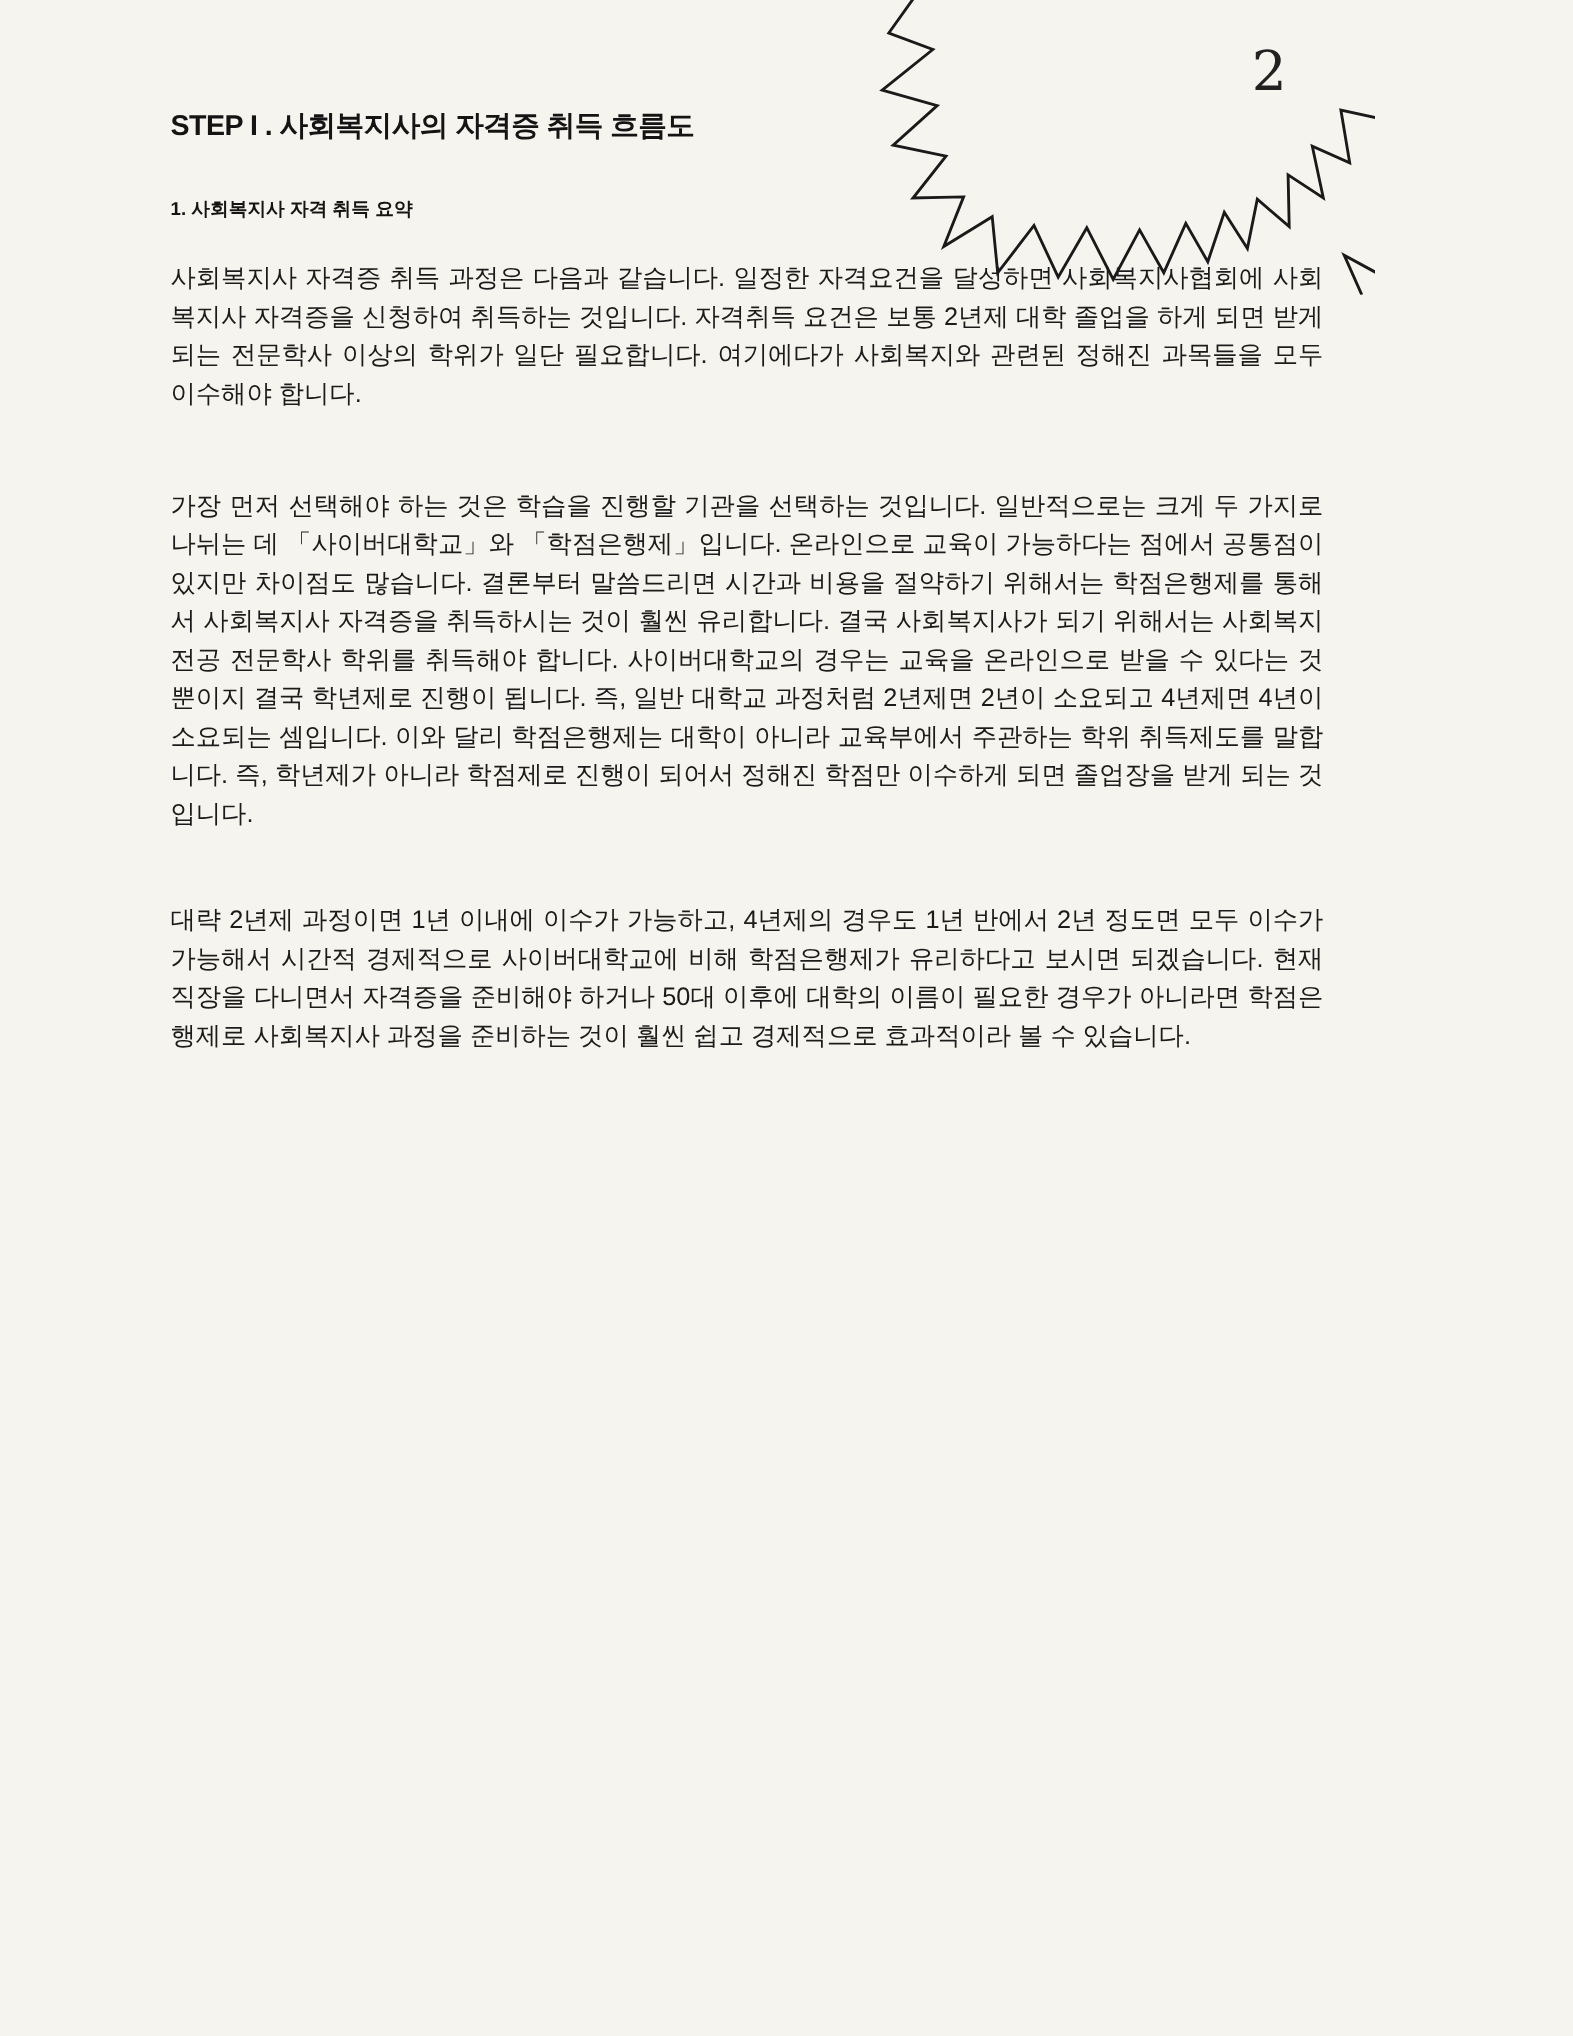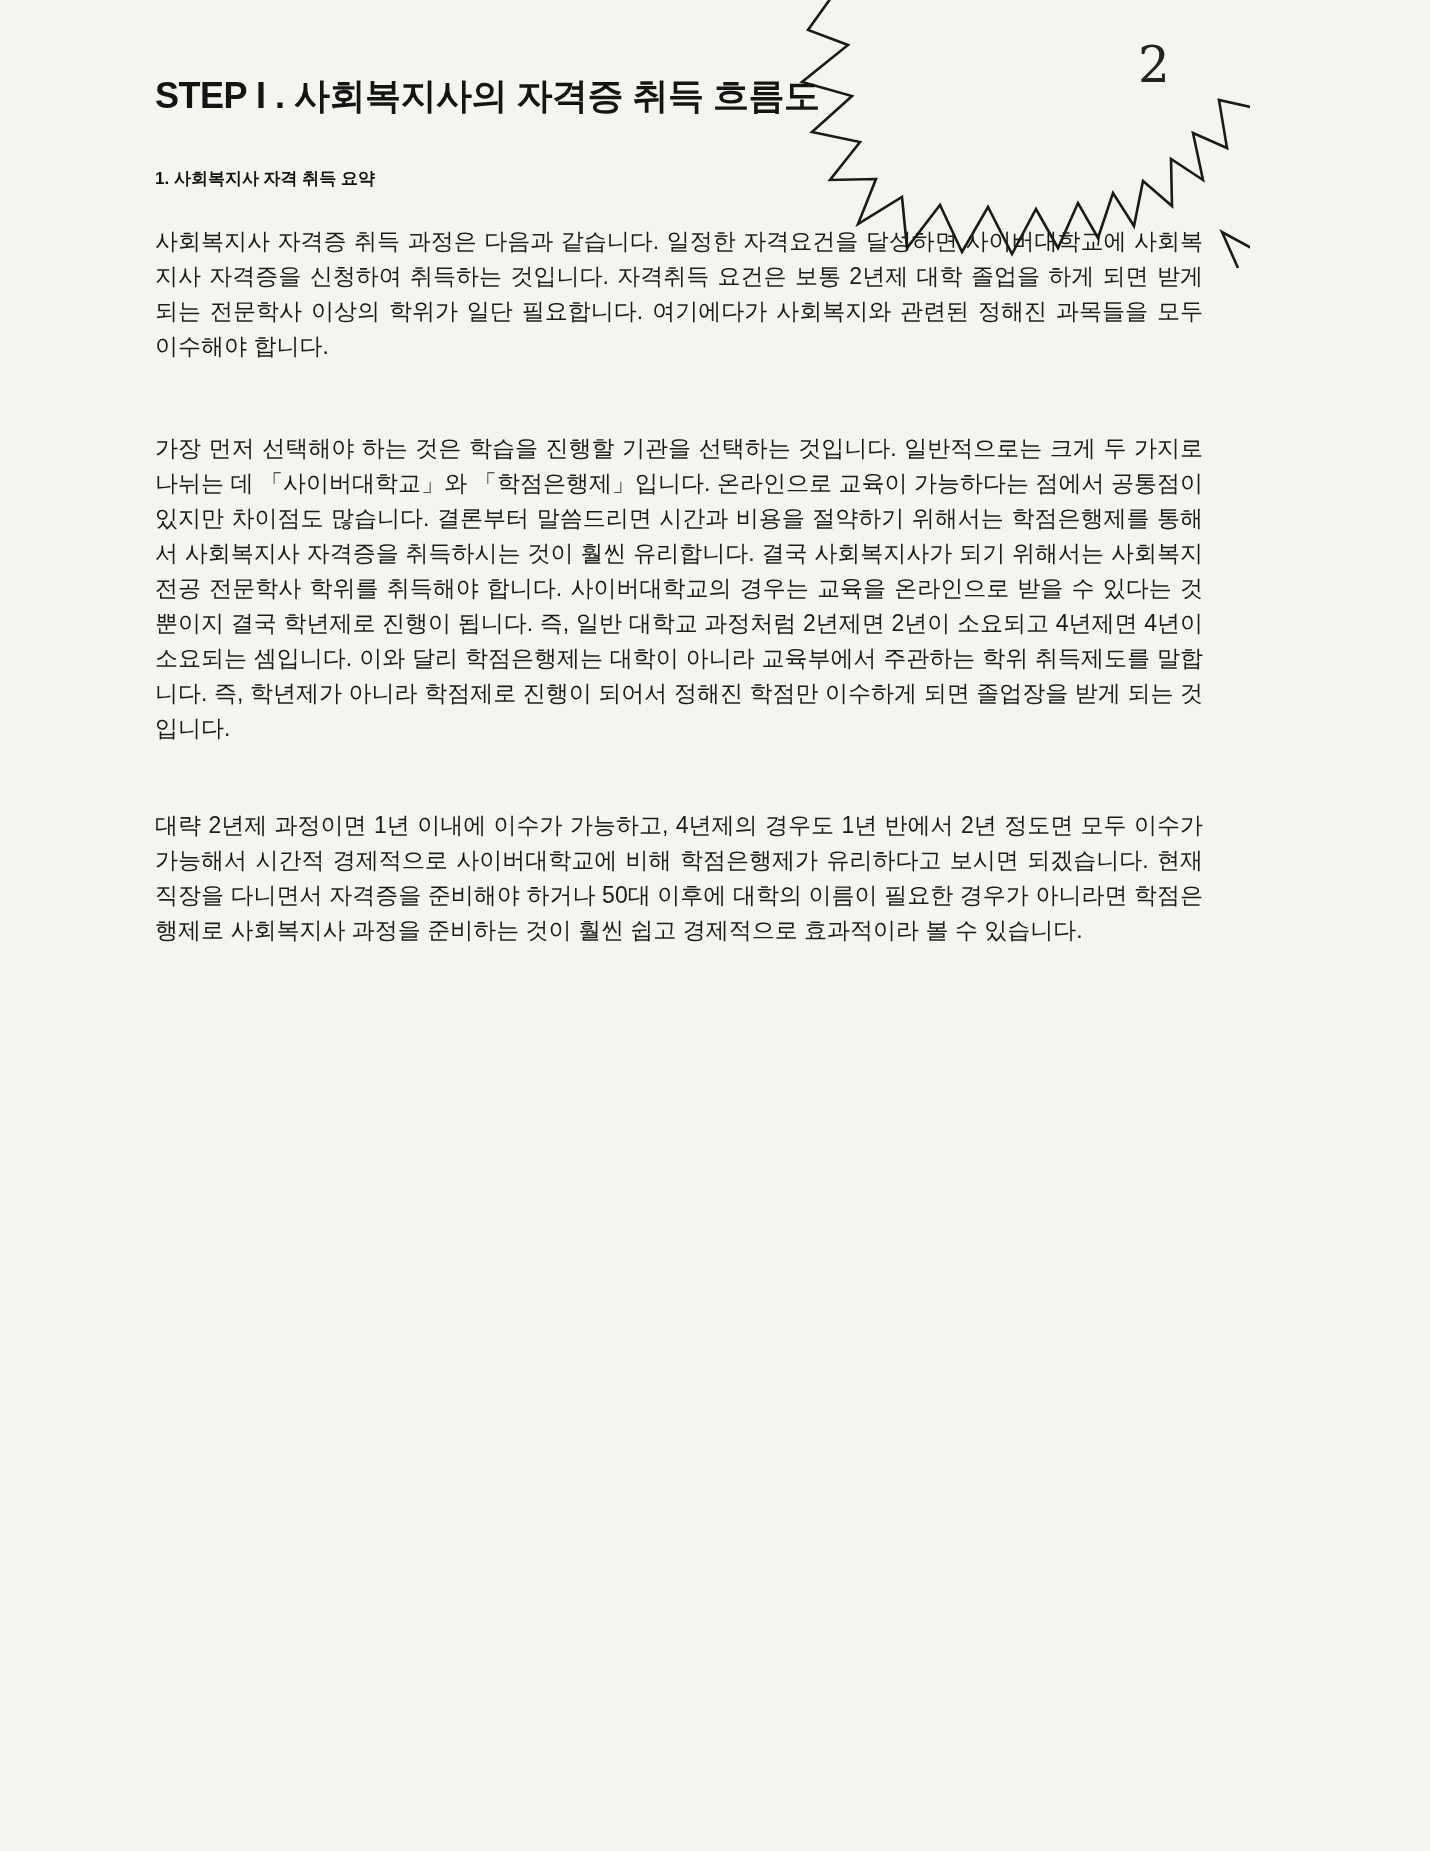--- a/index.html
+++ b/index.html
@@ -40,22 +40,22 @@
   }
 
   .content {
     position: absolute;
     left: 155px;
     top: 0;
     width: 1048px;
   }
 
   .heading {
-    margin-top: 72px;
-    font-size: 36px;
+    margin-top: 97px;
+    font-size: 26px;
     font-weight: 700;
     letter-spacing: -0.5px;
     color: #141414;
   }
 
   .subheading {
     margin-top: 46px;
     font-size: 17px;
     font-weight: 700;
     color: #141414;
@@ -85,21 +85,21 @@
   </svg>
 
   <div class="page-number">2</div>
 
   <div class="content">
 
     <h1 class="heading">STEP I . 사회복지사의 자격증 취득 흐름도</h1>
 
     <h2 class="subheading">1. 사회복지사 자격 취득 요약</h2>
 
-    <p class="para">사회복지사 자격증 취득 과정은 다음과 같습니다. 일정한 자격요건을 달성하면 사이버대학교에 사회복지사 자격증을 신청하여 취득하는 것입니다. 자격취득 요건은 보통 2년제 대학 졸업을 하게 되면 받게 되는 전문학사 이상의 학위가 일단 필요합니다. 여기에다가 사회복지와 관련된 정해진 과목들을 모두 이수해야 합니다.</p>
+    <p class="para">사회복지사 자격증 취득 과정은 다음과 같습니다. 일정한 자격요건을 달성하면 사회복지사협회에 사회복지사 자격증을 신청하여 취득하는 것입니다. 자격취득 요건은 보통 2년제 대학 졸업을 하게 되면 받게 되는 전문학사 이상의 학위가 일단 필요합니다. 여기에다가 사회복지와 관련된 정해진 과목들을 모두 이수해야 합니다.</p>
 
     <p class="para gap-large">가장 먼저 선택해야 하는 것은 학습을 진행할 기관을 선택하는 것입니다. 일반적으로는 크게 두 가지로 나뉘는 데 「사이버대학교」와 「학점은행제」입니다. 온라인으로 교육이 가능하다는 점에서 공통점이 있지만 차이점도 많습니다. 결론부터 말씀드리면 시간과 비용을 절약하기 위해서는 학점은행제를 통해서 사회복지사 자격증을 취득하시는 것이 훨씬 유리합니다. 결국 사회복지사가 되기 위해서는 사회복지전공 전문학사 학위를 취득해야 합니다. 사이버대학교의 경우는 교육을 온라인으로 받을 수 있다는 것뿐이지 결국 학년제로 진행이 됩니다. 즉, 일반 대학교 과정처럼 2년제면 2년이 소요되고 4년제면  4년이 소요되는 셈입니다. 이와 달리 학점은행제는 대학이 아니라 교육부에서 주관하는 학위 취득제도를 말합니다. 즉, 학년제가 아니라 학점제로 진행이 되어서 정해진 학점만 이수하게 되면 졸업장을 받게 되는 것입니다.</p>
 
     <p class="para gap-medium">대략 2년제 과정이면 1년 이내에 이수가 가능하고, 4년제의 경우도 1년 반에서 2년 정도면 모두 이수가 가능해서 시간적 경제적으로 사이버대학교에 비해 학점은행제가 유리하다고 보시면 되겠습니다. 현재 직장을 다니면서 자격증을 준비해야 하거나 50대 이후에 대학의 이름이 필요한 경우가 아니라면 학점은행제로 사회복지사 과정을 준비하는 것이 훨씬 쉽고 경제적으로 효과적이라 볼 수 있습니다.</p>
 
 
   </div>
 
 </div>
 

